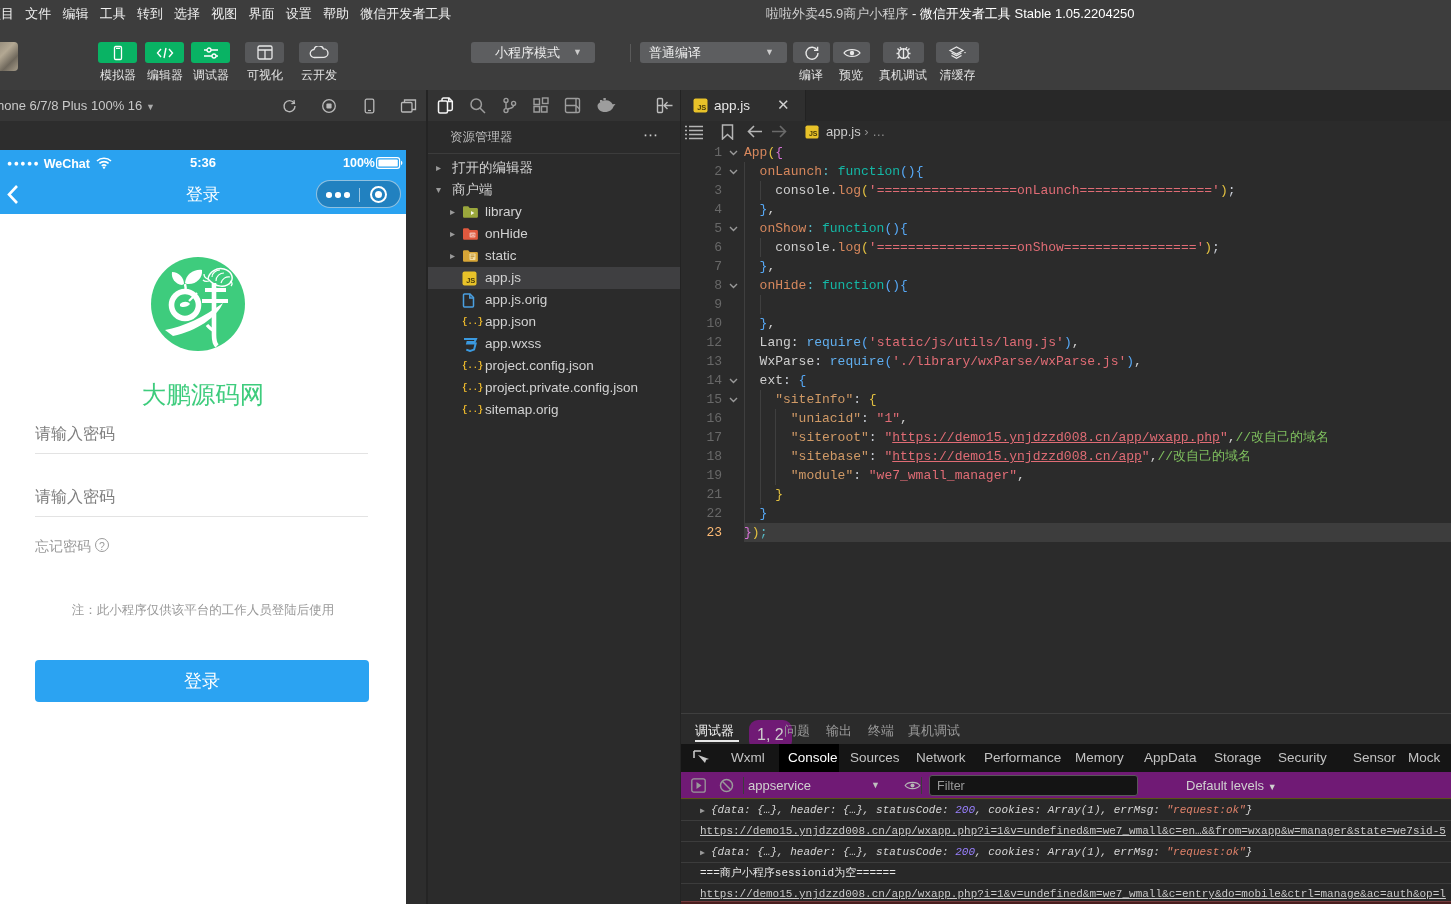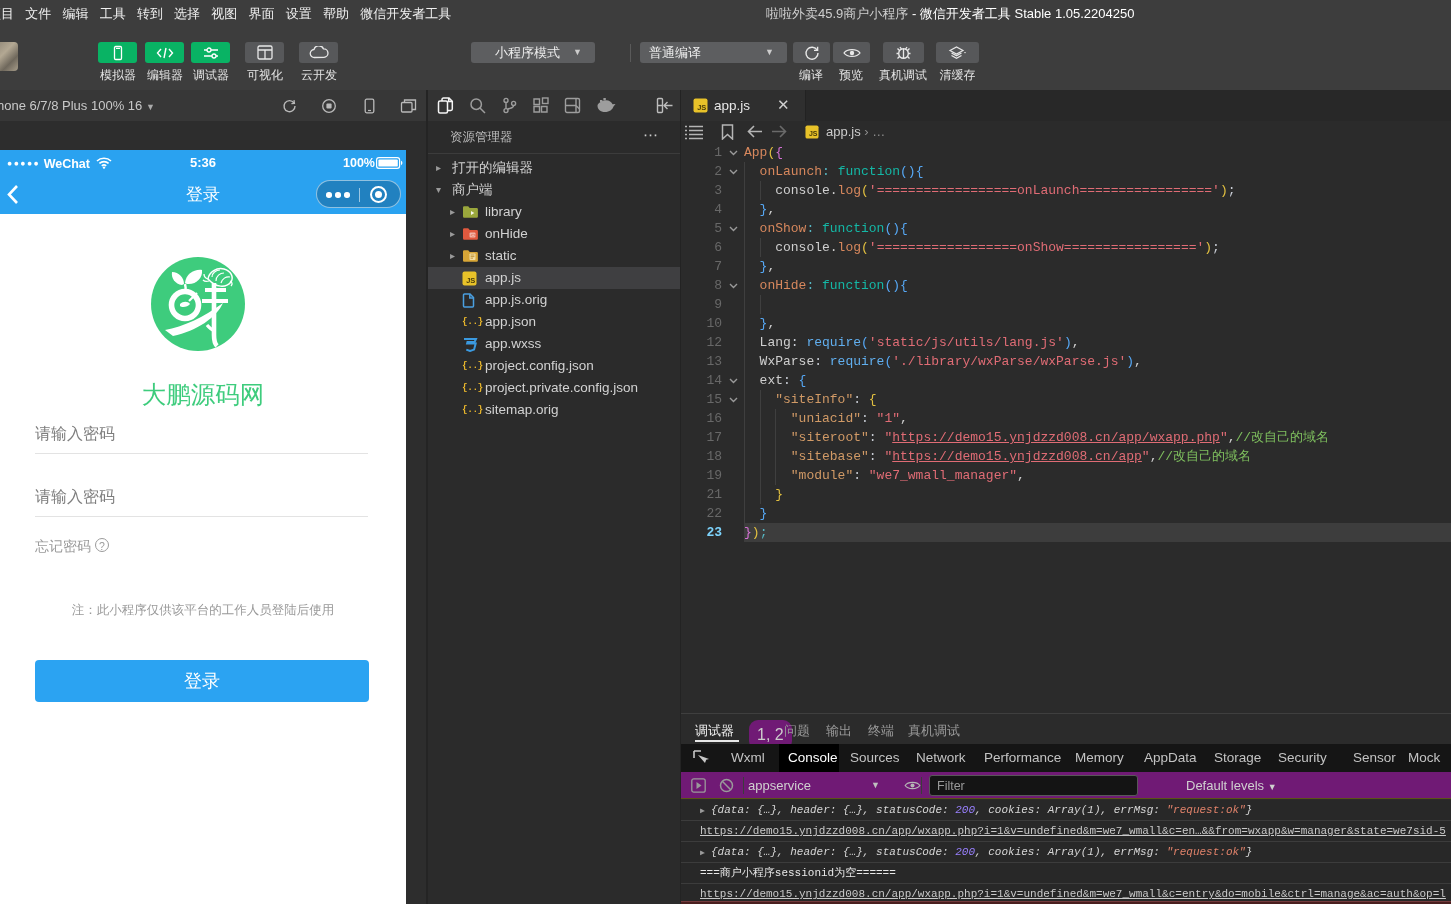--- a/index.html
+++ b/index.html
@@ -417,21 +417,21 @@
             </svg></span><span class="ct"><span class="g"> </span><span class="c-def">ext</span><span class="c-pun">: </span><span class="b3">{</span></span></div>
         <div class="cl"><span class="ln">15</span><span class="fold"><svg width="9" height="6" viewBox="0 0 9 6">
               <path d="M1 1 L4.5 4.5 L8 1" fill="none" stroke="#9a9a9a" stroke-width="1.4"></path>
             </svg></span><span class="ct"><span class="g"> </span><span class="g"> </span><span class="c-key">"siteInfo"</span><span class="c-pun">: </span><span class="b1">{</span></span></div>
         <div class="cl"><span class="ln">16</span><span class="fold"> </span><span class="ct"><span class="g"> </span><span class="g"> </span><span class="g"> </span><span class="c-key">"uniacid"</span><span class="c-pun">: </span><span class="c-str">"1"</span><span class="c-def">,</span></span></div>
         <div class="cl"><span class="ln">17</span><span class="fold"> </span><span class="ct"><span class="g"> </span><span class="g"> </span><span class="g"> </span><span class="c-key">"siteroot"</span><span class="c-pun">: </span><span class="c-str">"<span class="ul">https://demo15.ynjdzzd008.cn/app/wxapp.php</span>"</span><span class="c-def">,</span><span class="c-com">//改自己的域名</span></span></div>
         <div class="cl"><span class="ln">18</span><span class="fold"> </span><span class="ct"><span class="g"> </span><span class="g"> </span><span class="g"> </span><span class="c-key">"sitebase"</span><span class="c-pun">: </span><span class="c-str">"<span class="ul">https://demo15.ynjdzzd008.cn/app</span>"</span><span class="c-def">,</span><span class="c-com">//改自己的域名</span></span></div>
         <div class="cl"><span class="ln">19</span><span class="fold"> </span><span class="ct"><span class="g"> </span><span class="g"> </span><span class="g"> </span><span class="c-key">"module"</span><span class="c-pun">: </span><span class="c-str">"we7_wmall_manager"</span><span class="c-def">,</span></span></div>
         <div class="cl"><span class="ln">21</span><span class="fold"> </span><span class="ct"><span class="g"> </span><span class="g"> </span><span class="b1">}</span></span></div>
         <div class="cl"><span class="ln">22</span><span class="fold"> </span><span class="ct"><span class="g"> </span><span class="b3">}</span></span></div>
-        <div class="cl cur"><span class="ln" style="color:#7dd3fc;font-weight:bold;">23</span><span class="fold"> </span><span class="ct"><span class="b2">}</span><span class="b1">)</span><span class="c-cln">;</span></span></div>
+        <div class="cl cur"><span class="ln" style="color:#fdba74;">23</span><span class="fold"> </span><span class="ct"><span class="b2">}</span><span class="b1">)</span><span class="c-cln">;</span></span></div>
     </div>
 
     <div class="abs" style="left:0;top:623px;width:770px;height:191px;background:#2b2b2b;border-top:1px solid #3f3f3f;">
 
       <div class="abs" style="left:0;top:0;width:770px;height:30px;">
         <span class="abs" style="left:14px;top:8px;font-size:13px;color:#f0f0f0;">调试器</span>
         <div class="abs" style="left:14px;top:26px;width:44px;height:2px;background:#e8e8e8;"></div>
         <span class="abs" style="left:68px;top:6px;background:#701a75;border-radius:9px;padding:6px 8px;font-size:16px;color:#cccccc;">1, 2</span>
         <span class="abs" style="left:103px;top:8px;font-size:13px;color:#9a9a9a;">问题</span>
         <span class="abs" style="left:145px;top:8px;font-size:13px;color:#9a9a9a;">输出</span>

